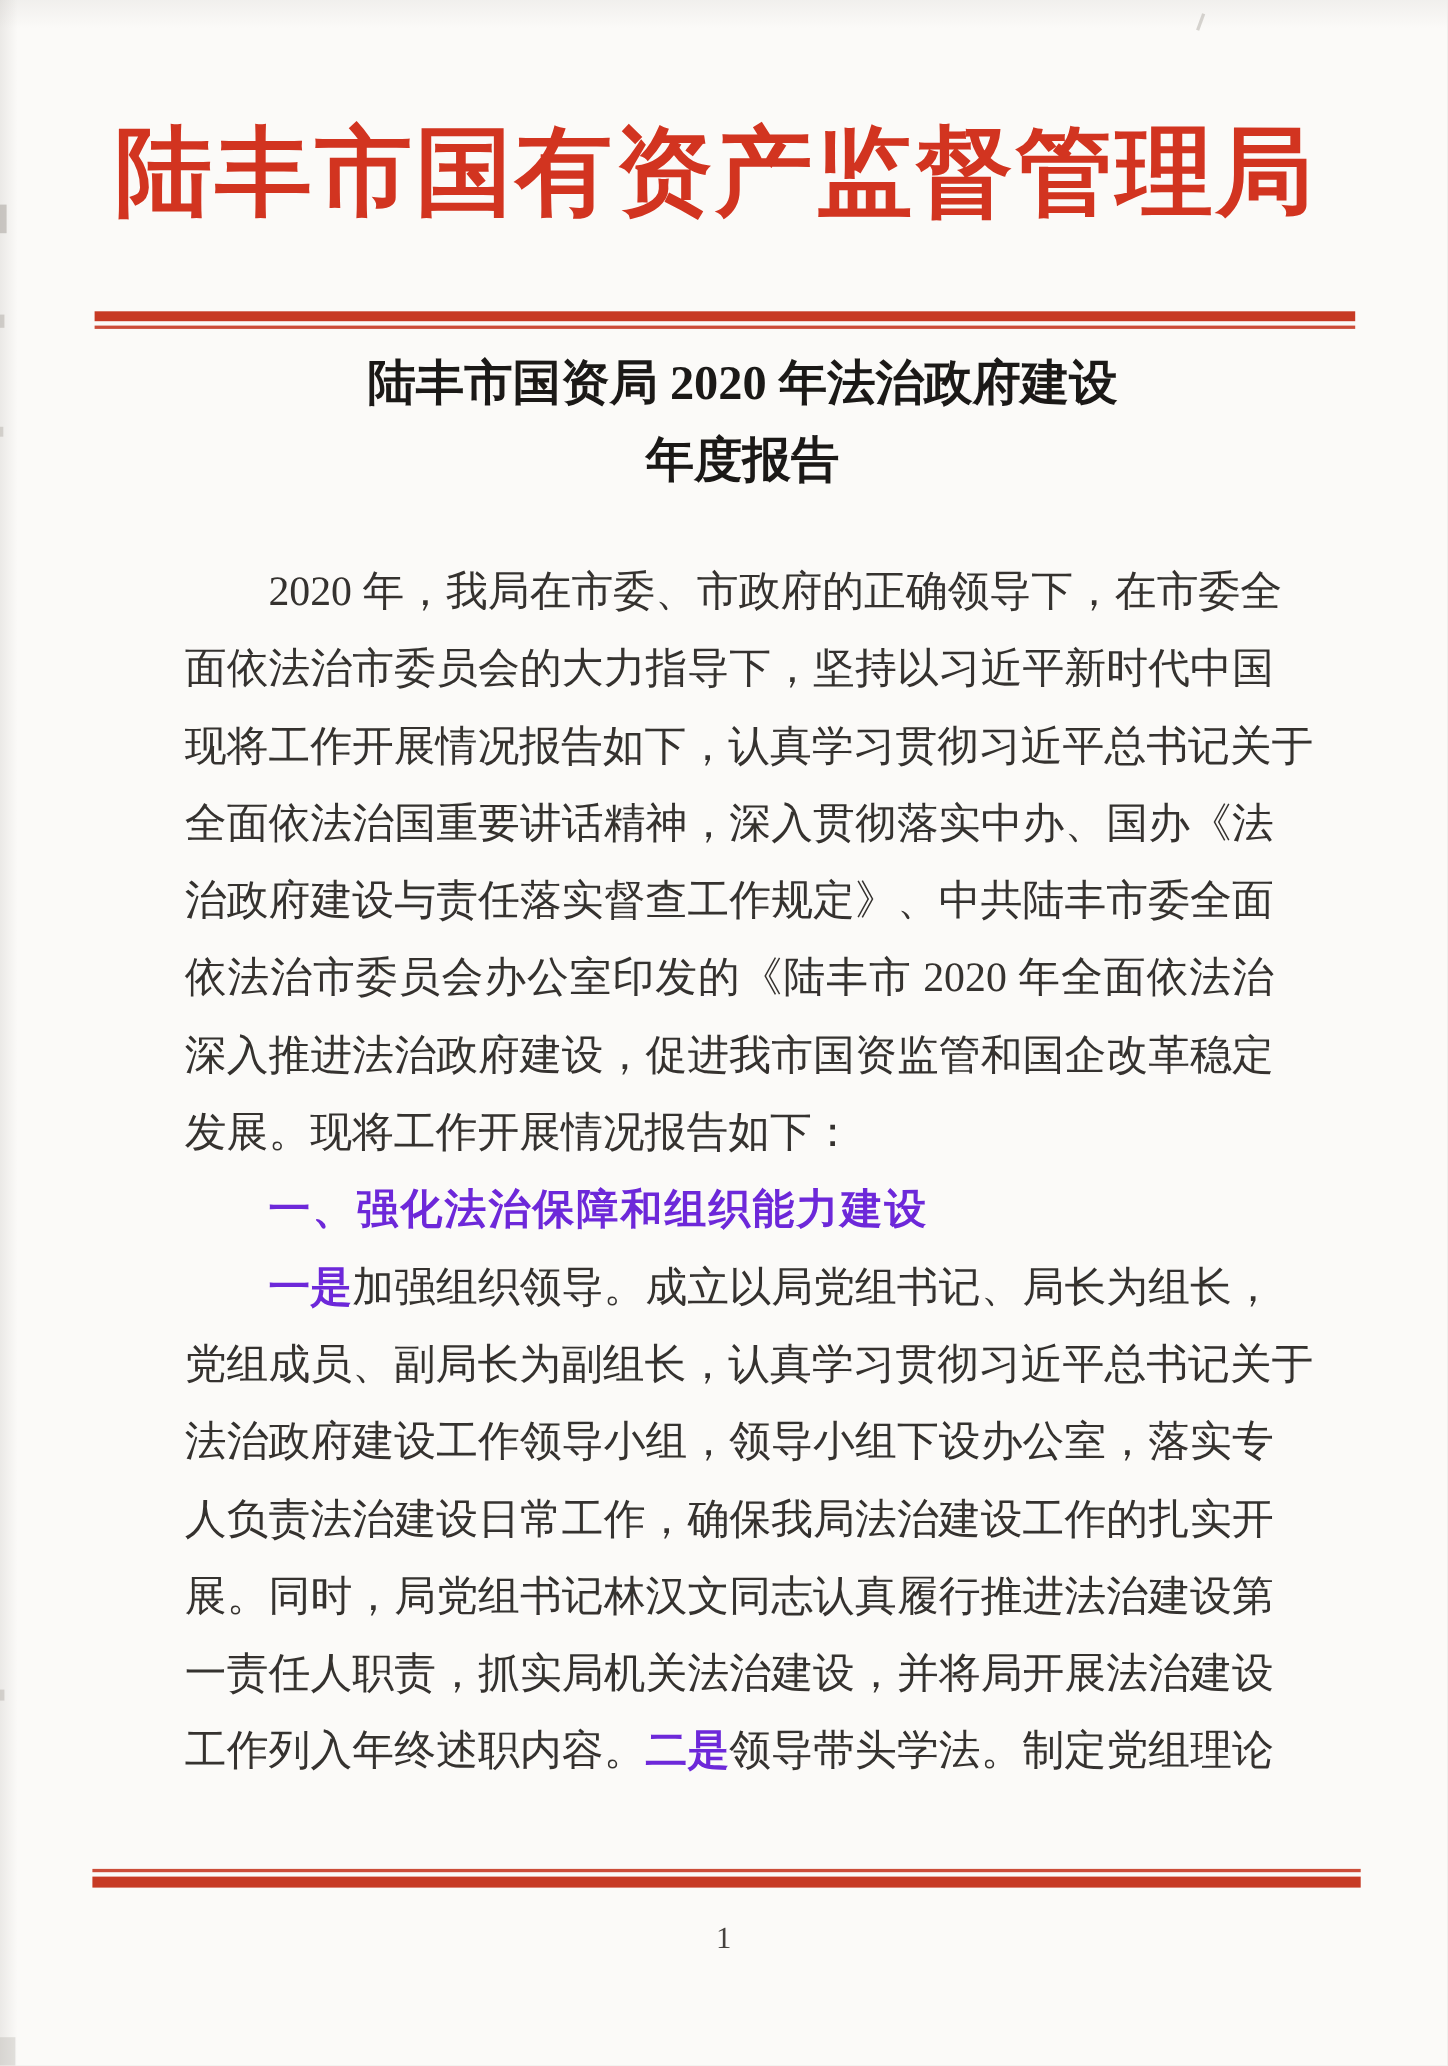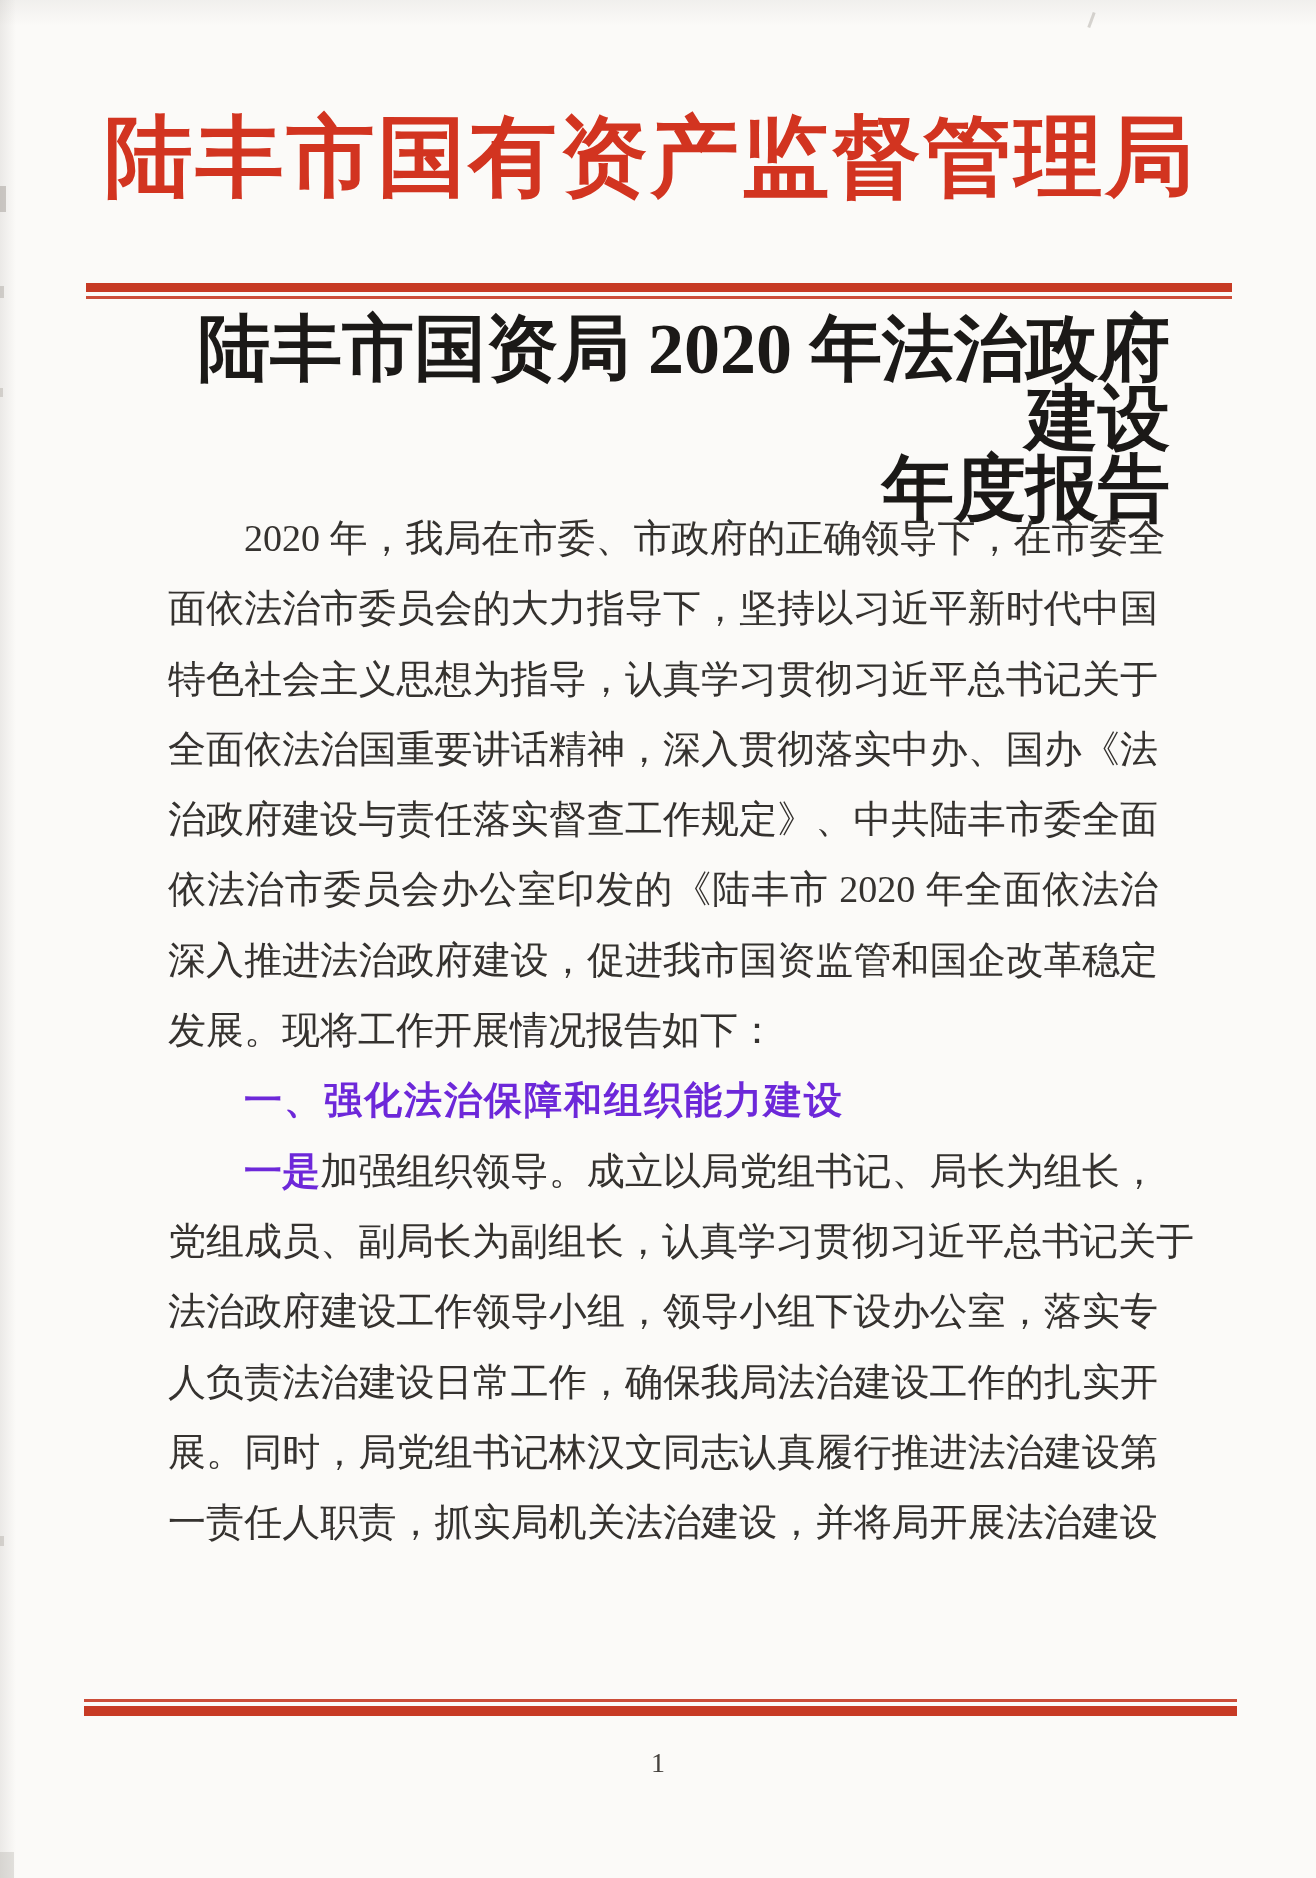--- a/index.html
+++ b/index.html
@@ -45,22 +45,22 @@
   .rule-top .thick { height: 9px; background: var(--rule-red, #c73a24); }
   .rule-top .thin  { height: 3px; background: var(--rule-red, #c73a24); margin-top: 4px; opacity: .9; }
   .rule-bottom { top: 1699px; left: 84px; width: 1153px; }
   .rule-bottom .thin  { height: 3px;  background: var(--rule-red, #c73a24); opacity: .9; }
   .rule-bottom .thick { height: 10px; background: var(--rule-red, #c73a24); margin-top: 4px; }
 
   .doc-title {
     position: absolute;
     top: 314px; left: 180px; width: 990px;
     margin: 0;
-    text-align: right;
-    font-size: 72px;
+    text-align: center;
+    font-size: 44px;
     line-height: 70px;
     font-weight: bold;
     color: var(--title-black, #1b1917);
   }
   .doc-title span { display: block; }
 
   .doc-body {
     position: absolute;
     top: 503px; left: 168px; width: 990px;
     font-size: 38px;
@@ -112,33 +112,34 @@
   </div>
 
   <h1 class="doc-title">
     <span>陆丰市国资局 2020 年法治政府建设</span>
     <span>年度报告</span>
   </h1>
 
   <div class="doc-body" id="doc-body">
       <div class="line indent"><span>2020 年，我局在市委、市政府的正确领导下，在市委全</span></div>
       <div class="line"><span>面依法治市委员会的大力指导下，坚持以习近平新时代中国</span></div>
-      <div class="line"><span>特色社会主义思想为指导，认真学习贯彻习近平总书记关于</span></div>
+      <div class="line"><span>现将工作开展情况报告如下，认真学习贯彻习近平总书记关于</span></div>
       <div class="line"><span>全面依法治国重要讲话精神，深入贯彻落实中办、国办《法</span></div>
       <div class="line"><span>治政府建设与责任落实督查工作规定》、中共陆丰市委全面</span></div>
       <div class="line"><span>依法治市委员会办公室印发的《陆丰市 2020 年全面依法治</span></div>
       <div class="line"><span>深入推进法治政府建设，促进我市国资监管和国企改革稳定</span></div>
       <div class="line para-end"><span>发展。现将工作开展情况报告如下：</span></div>
       <div class="line indent para-end heading"><span class="b">一、强化法治保障和组织能力建设</span></div>
       <div class="line indent"><span class="b">一是</span><span>加强组织领导。成立以局党组书记、局长为组长，</span></div>
       <div class="line"><span>党组成员、副局长为副组长，认真学习贯彻习近平总书记关于</span></div>
       <div class="line"><span>法治政府建设工作领导小组，领导小组下设办公室，落实专</span></div>
       <div class="line"><span>人负责法治建设日常工作，确保我局法治建设工作的扎实开</span></div>
       <div class="line"><span>展。同时，局党组书记林汉文同志认真履行推进法治建设第</span></div>
       <div class="line"><span>一责任人职责，抓实局机关法治建设，并将局开展法治建设</span></div>
+      <div class="line"><span>工作列入年终述职内容。</span><span class="b">二是</span><span>领导带头学法。制定党组理论</span></div>
     </div>
 
   <div class="rule rule-bottom">
     <div class="thin"></div>
     <div class="thick"></div>
   </div>
 
   <div class="page-num">1</div>
 </div>
 

